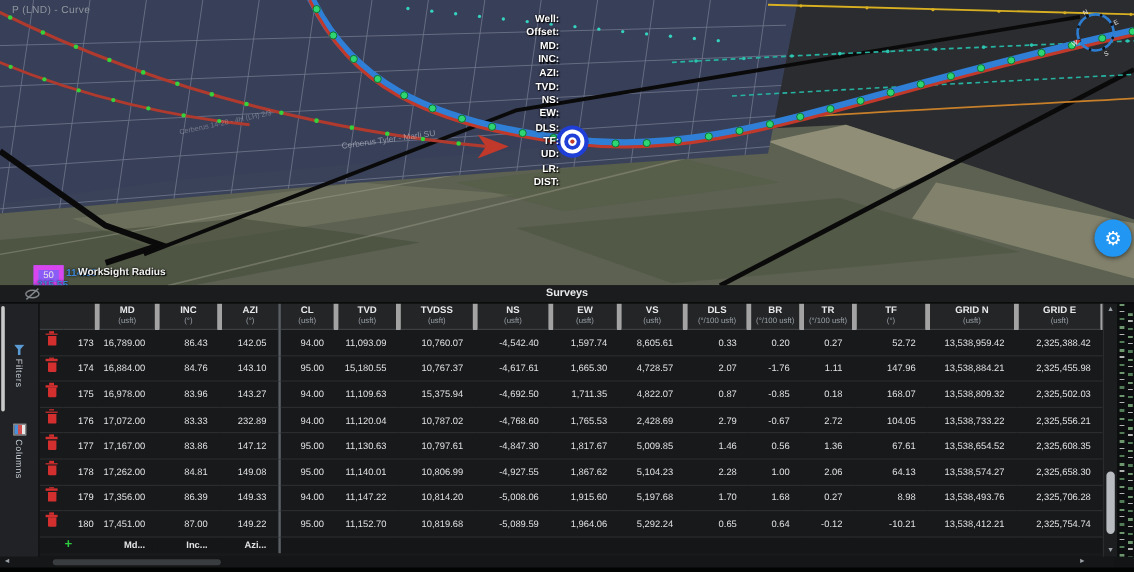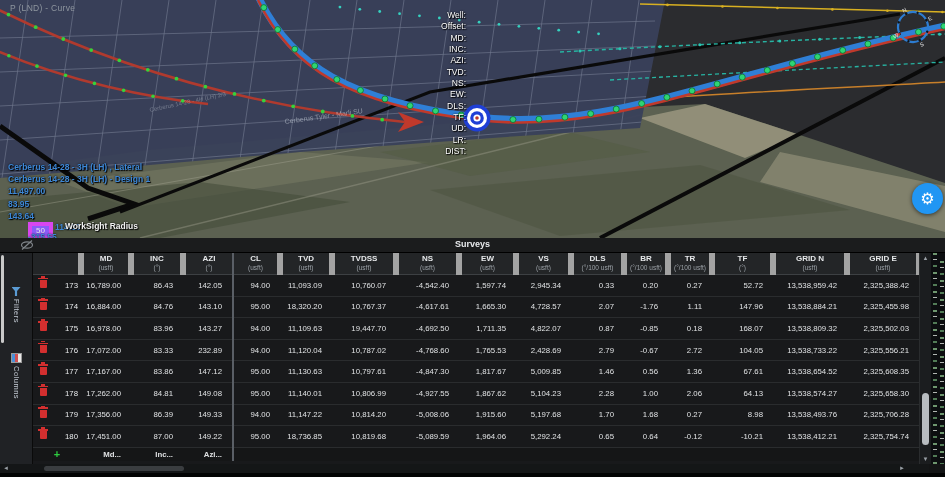--- a/index.html
+++ b/index.html
@@ -4,21 +4,21 @@
 <style>
   html,body{margin:0;padding:0;background:#000;}
   #app{position:relative;width:945px;height:477px;overflow:hidden;background:#000;
        font-family:"Liberation Sans","DejaVu Sans",sans-serif;-webkit-font-smoothing:antialiased;}
 
   
   #viewport{position:absolute;left:0;top:0;width:945px;height:238px;overflow:hidden;background:#2b2c2f;}
   #scene{position:absolute;left:0;top:0;}
   .corner-label{position:absolute;left:10px;top:3px;font-size:8.5px;color:#8e959e;letter-spacing:.3px;}
   .hud-labels{position:absolute;left:360px;top:10px;width:106px;text-align:right;}
-  .hud-line{font-size:8.5px;font-weight:normal;color:#fff;line-height:11.35px;
+  .hud-line{font-size:8.5px;font-weight:bold;color:#fff;line-height:11.35px;
             text-shadow:0 0 2px #000,1px 1px 1px #000;}
   .sel-block{position:absolute;left:8px;top:161px;}
   .sel-line{font-size:8.5px;font-weight:bold;color:#3d87d6;line-height:12.2px;
             text-shadow:0 0 2px #000,1px 1px 1px #000;white-space:nowrap;}
   .worksight-row{position:absolute;left:28px;top:221px;height:13px;white-space:nowrap;}
   .ws-box{display:inline-block;border:4px solid #d946ef;background:#8b5cf6;color:#e8e8e8;
           font-size:8px;padding:0 4px;line-height:10px;vertical-align:middle;}
   .ws-overlay{position:absolute;left:27px;top:1px;font-size:8.5px;font-weight:bold;color:#3d87d6;
               text-shadow:0 0 2px #000;}
   .ws-label{position:absolute;left:25px;top:0;font-size:8.5px;font-weight:bold;color:#f0f0f0;
@@ -44,21 +44,21 @@
   .rail-item{position:absolute;left:0;width:32px;display:flex;flex-direction:column;align-items:center;cursor:pointer;}
   .rail-item .vlabel{writing-mode:vertical-rl;font-size:7.5px;color:#c6cdd6;margin-top:3px;letter-spacing:.5px;}
   .funnel-icon{width:9px;height:9px;background:#5a9bd4;
       clip-path:polygon(0 0,100% 0,62% 45%,62% 100%,38% 100%,38% 45%);}
   .columns-icon{width:9px;height:8px;border:1px solid #9a9a9a;
       background:linear-gradient(90deg,#4a90d9 0 33%,#d05050 33% 66%,#e8e8e8 66%);}
 
   
   .table-wrap{position:relative;width:886px;flex:none;overflow:hidden;background:#18191b;}
   table.grid{border-collapse:collapse;table-layout:fixed;width:886px;}
-  .grid th{background:#232527;border-bottom:1px solid #3d4043;border-right:6px solid #a3a3a3;
+  .grid th{background:#232527;border-bottom:1px solid #3d4043;border-right:4px solid #a3a3a3;
            padding:1px 0 2px;vertical-align:top;}
   .grid th .cname{font-size:8px;font-weight:bold;color:#e6e8ea;line-height:10px;text-align:center;}
   .grid th .cunit{font-size:6.5px;font-weight:normal;color:#9aa0a6;line-height:8px;text-align:center;}
   .grid td{height:20.6px;border-bottom:1px solid #2a2c2e;color:#dfe1e3;font-size:7.8px;
            text-align:right;padding:0 10px 0 0;white-space:nowrap;overflow:hidden;}
   .grid td.c-trash{text-align:center;padding:0;}
   .grid td.c-num{text-align:right;padding-right:3px;color:#e8eaec;}
   .grid .frozen-edge{border-right:2px solid #5a5f66 !important;}
   .trash-ic{display:inline-block;width:7px;height:8px;background:#d32f2f;border-radius:0 0 1px 1px;
             position:relative;cursor:pointer;}
@@ -258,27 +258,20 @@
         <div class="hud-line">TVD:</div>
         <div class="hud-line">NS:</div>
         <div class="hud-line">EW:</div>
         <div class="hud-line">DLS:</div>
         <div class="hud-line">TF:</div>
         <div class="hud-line">UD:</div>
         <div class="hud-line">LR:</div>
         <div class="hud-line">DIST:</div>
       </div>
 
-    <div class="sel-block">
-      <div class="sel-line">Cerberus 14-28 - 3H (LH) , Lateral</div>
-      <div class="sel-line">Cerberus 14-28 - 3H (LH) - Design 1</div>
-      <div class="sel-line">11,497.00</div>
-      <div class="sel-line">83.95</div>
-      <div class="sel-line">143.64</div>
-    </div>
 
     <div class="worksight-row">
       <span class="ws-box">50</span>
       <span class="ws-overlay">114.23</span>
       <span class="ws-label">WorkSight Radius</span>
     </div>
     <div class="sel-last">-315.55</div>
 
     <svg id="compass" viewBox="0 0 44 44">
       <g transform="rotate(-27 22 22)">
@@ -418,56 +411,56 @@
                 <td class="c-trash"><span class="trash-ic"></span></td>
                 <td class="c-num">173</td>
                 <td>16,789.00</td>
                 <td>86.43</td>
                 <td class="frozen-edge">142.05</td>
                 <td>94.00</td>
                 <td>11,093.09</td>
                 <td>10,760.07</td>
                 <td>-4,542.40</td>
                 <td>1,597.74</td>
-                <td>2,945.34</td>
+                <td>8,605.61</td>
                 <td>0.33</td>
                 <td>0.20</td>
                 <td>0.27</td>
                 <td>52.72</td>
                 <td>13,538,959.42</td>
                 <td>2,325,388.42</td>
               </tr>
               <tr>
                 <td class="c-trash"><span class="trash-ic"></span></td>
                 <td class="c-num">174</td>
                 <td>16,884.00</td>
                 <td>84.76</td>
                 <td class="frozen-edge">143.10</td>
                 <td>95.00</td>
-                <td>18,320.20</td>
+                <td>15,180.55</td>
                 <td>10,767.37</td>
                 <td>-4,617.61</td>
                 <td>1,665.30</td>
                 <td>4,728.57</td>
                 <td>2.07</td>
                 <td>-1.76</td>
                 <td>1.11</td>
                 <td>147.96</td>
                 <td>13,538,884.21</td>
                 <td>2,325,455.98</td>
               </tr>
               <tr>
                 <td class="c-trash"><span class="trash-ic"></span></td>
                 <td class="c-num">175</td>
                 <td>16,978.00</td>
                 <td>83.96</td>
                 <td class="frozen-edge">143.27</td>
                 <td>94.00</td>
                 <td>11,109.63</td>
-                <td>19,447.70</td>
+                <td>15,375.94</td>
                 <td>-4,692.50</td>
                 <td>1,711.35</td>
                 <td>4,822.07</td>
                 <td>0.87</td>
                 <td>-0.85</td>
                 <td>0.18</td>
                 <td>168.07</td>
                 <td>13,538,809.32</td>
                 <td>2,325,502.03</td>
               </tr>
@@ -547,21 +540,21 @@
                 <td>13,538,493.76</td>
                 <td>2,325,706.28</td>
               </tr>
               <tr>
                 <td class="c-trash"><span class="trash-ic"></span></td>
                 <td class="c-num">180</td>
                 <td>17,451.00</td>
                 <td>87.00</td>
                 <td class="frozen-edge">149.22</td>
                 <td>95.00</td>
-                <td>18,736.85</td>
+                <td>11,152.70</td>
                 <td>10,819.68</td>
                 <td>-5,089.59</td>
                 <td>1,964.06</td>
                 <td>5,292.24</td>
                 <td>0.65</td>
                 <td>0.64</td>
                 <td>-0.12</td>
                 <td>-10.21</td>
                 <td>13,538,412.21</td>
                 <td>2,325,754.74</td>

